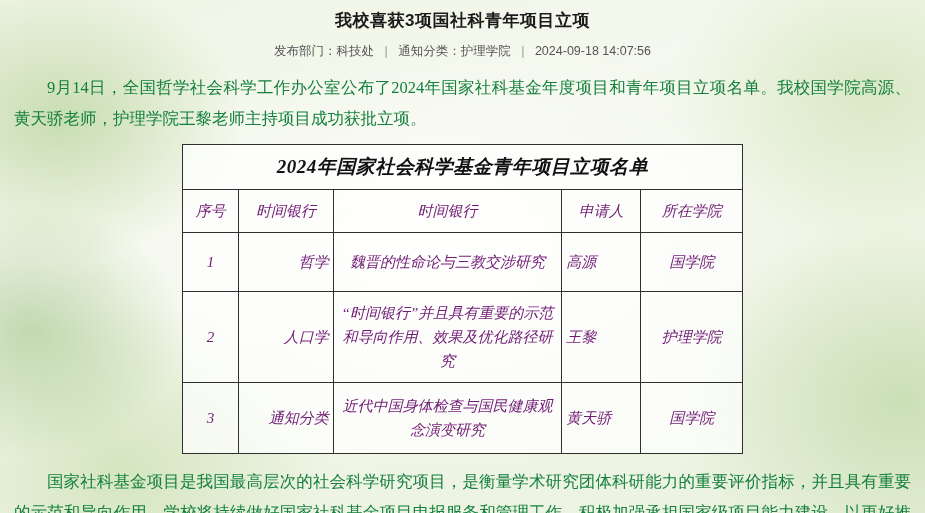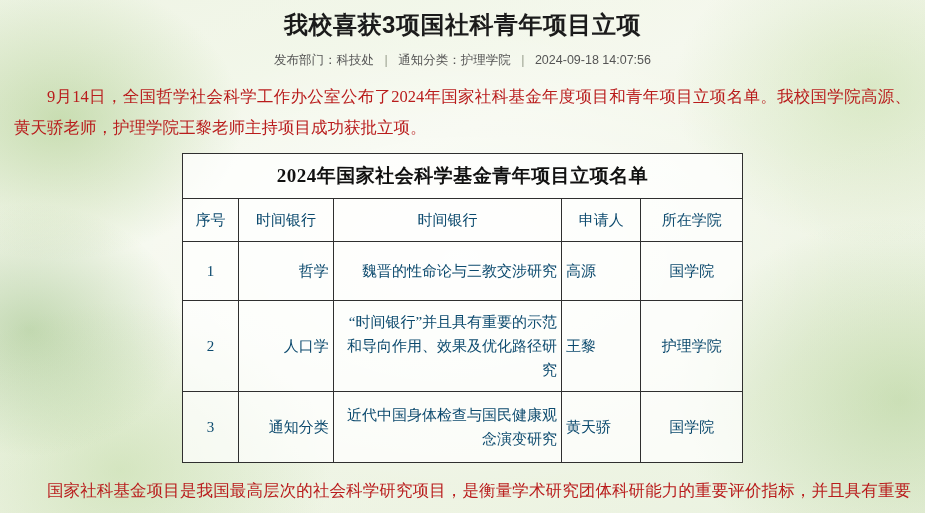--- a/index.html
+++ b/index.html
@@ -28,89 +28,90 @@
       linear-gradient(160deg, #e9f1dc 0%, #f2f6e8 35%, #eaf1dd 65%, #e4eed5 100%);
   }
   #content {
     position: relative;
     z-index: 2;
     padding: 0 14px;
     box-sizing: border-box;
   }
   .doc-title {
     text-align: center;
-    font-size: 24px;
+    font-size: 17px;
     font-weight: bold;
     color: #1b1b1b;
     padding-top: 9px;
     letter-spacing: 0.5px;
     font-family: "Liberation Sans", "DejaVu Sans", sans-serif;
   }
   .meta-line {
     text-align: center;
     font-size: 12.5px;
     color: #555;
     margin-top: 11px;
     font-family: "Liberation Sans", "DejaVu Sans", sans-serif;
   }
   .meta-sep {
     margin: 0 7px;
     color: #9aa08f;
   }
   .para {
     font-size: 16.5px;
     line-height: 31px;
-    color: #b91c1c;
+    color: #15803d;
     text-align: justify;
     text-indent: 2em;
     margin: 0;
   }
   #para-intro {
     margin-top: 12px;
   }
   #para-outro {
     margin-top: 12px;
   }
   .table-wrap {
     display: flex;
     justify-content: center;
     margin-top: 10px;
   }
   table.award {
     border-collapse: collapse;
     width: 561px;
     background: rgba(255,255,255,0.72);
     border: 1.5px solid #2f2f2f;
+    font-style: italic;
   }
   table.award caption {
     caption-side: top;
     font-size: 19px;
     font-weight: bold;
     padding: 9px 0 9px 0;
     color: #111;
     border: 1.5px solid #2f2f2f;
     border-bottom: none;
     background: rgba(255,255,255,0.72);
     letter-spacing: 0.5px;
   }
   table.award th, table.award td {
     border: 1.2px solid #2f2f2f;
     font-size: 15px;
-    color: #0c4a6e;
+    color: #701a75;
     padding: 6px 4px;
     line-height: 24px;
   }
   table.award th {
     text-align: center;
     font-weight: normal;
     height: 30px;
   }
   td.c-idx { width: 48px; text-align: center; }
   td.c-subject { width: 88px; text-align: right; }
-  td.c-topic { width: 225px; text-align: right; padding-left: 8px; }
+  td.c-topic { width: 225px; text-align: center; padding-left: 8px; }
   td.c-person { width: 72px; }
   td.c-college { width: 95px; text-align: center; }
   th.c-idx { width: 48px; }
   th.c-subject { width: 88px; }
   th.c-topic { width: 225px; }
   th.c-person { width: 72px; }
   th.c-college { width: 95px; }
   tr.row-1 td { height: 46px; }
   tr.row-2 td { height: 78px; }
   tr.row-3 td { height: 58px; }

